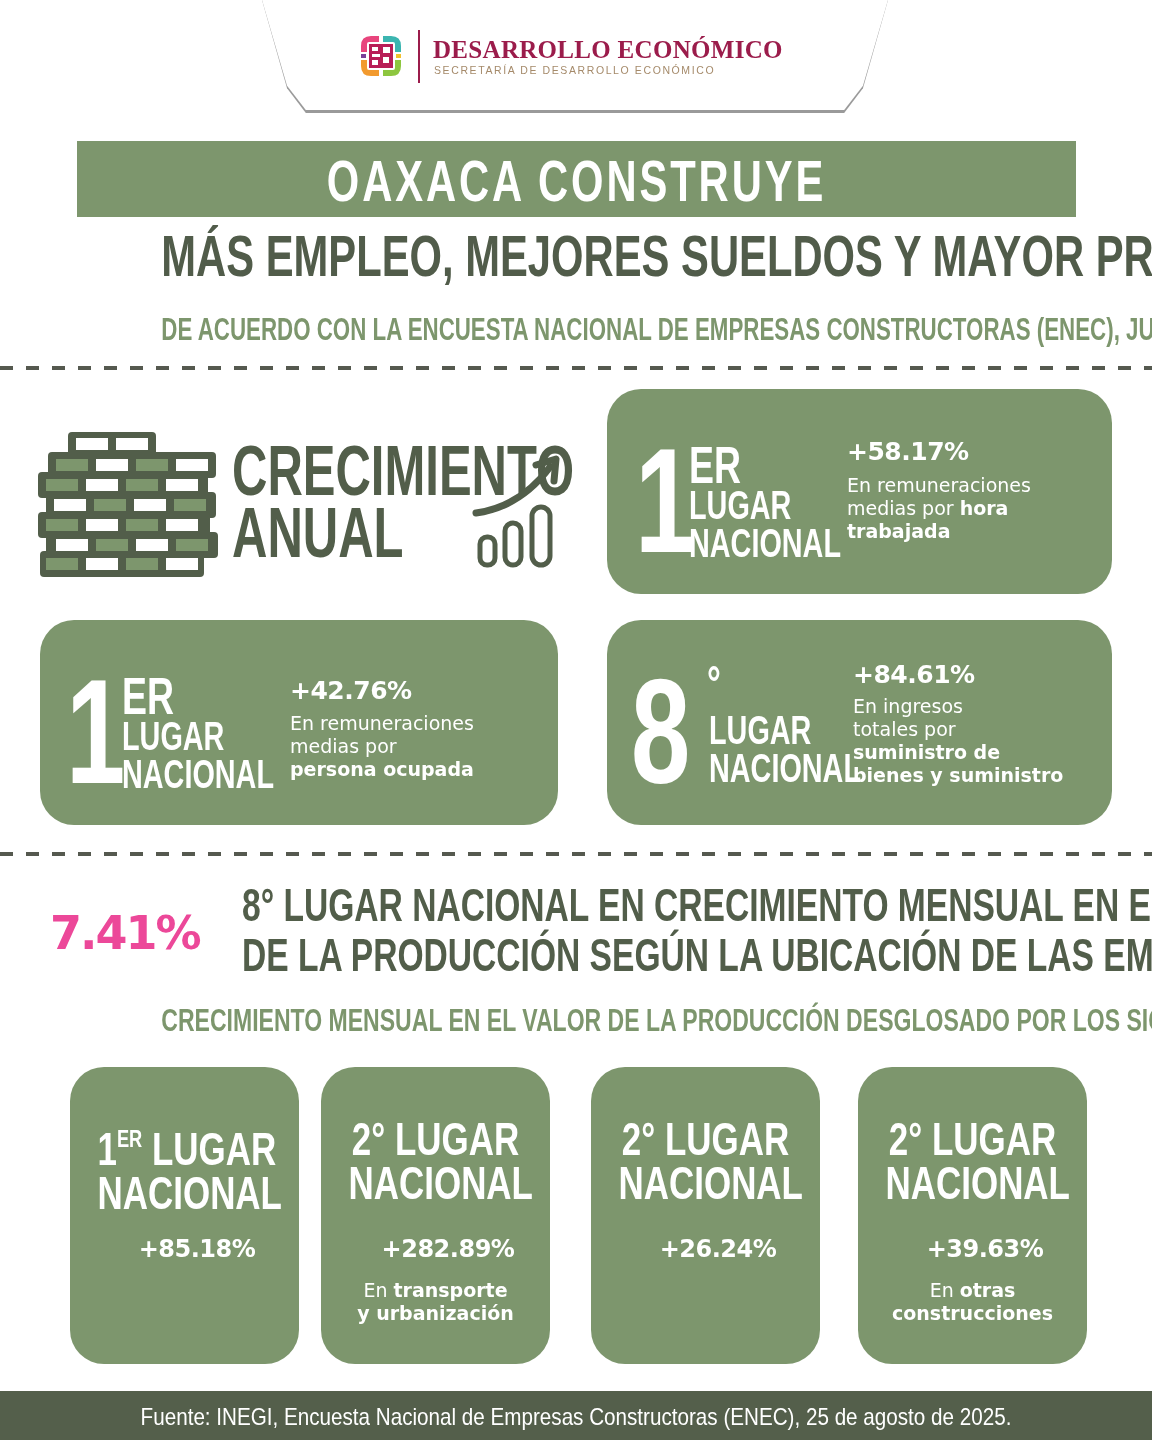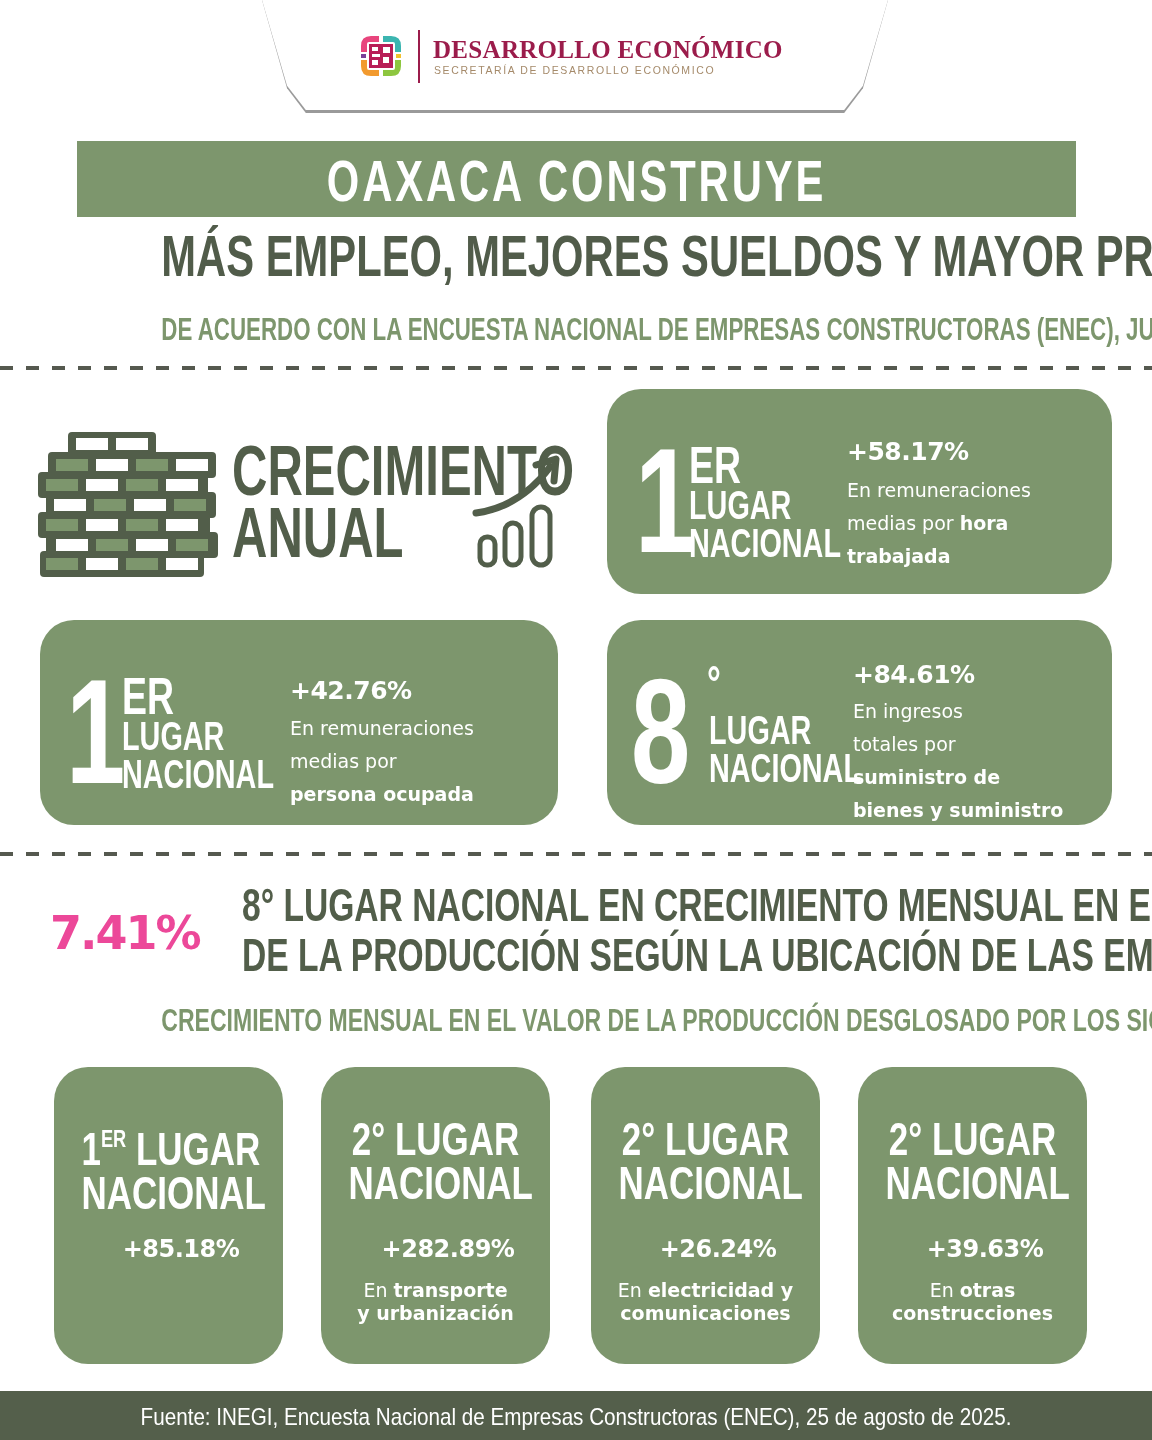--- a/index.html
+++ b/index.html
@@ -36,21 +36,21 @@
   .brick-icon { position: absolute; left: 38px; top: 432px; width: 180px; height: 145px; }
 
   .crec-label { position: absolute; left: 232px; top: 440px; font-family: "Liberation Sans Narrow", "Liberation Sans", sans-serif; font-weight: 700; font-size: 70px; color: #525e4a; line-height: 62px; transform: scaleX(0.7); transform-origin: left top; white-space: nowrap; }
   .growth-icon { position: absolute; left: 470px; top: 455px; width: 95px; height: 115px; }
 
   
   .card { position: absolute; background: #7d966d; border-radius: 34px; color: #fff; }
   .rank-big { position: absolute; font-family: "Liberation Sans Narrow", "Liberation Sans", sans-serif; font-weight: 700; color: #fff; line-height: 1; transform: scaleX(0.72); transform-origin: left top; }
   .rank-sup { position: absolute; font-family: "Liberation Sans Narrow", "Liberation Sans", sans-serif; font-weight: 700; color: #fff; line-height: 1; transform: scaleX(0.72); transform-origin: left top; white-space: nowrap; }
   .pct { position: absolute; font-family: "DejaVu Sans", sans-serif; font-weight: 700; color: #fff; font-size: 25px; white-space: nowrap; letter-spacing: -0.5px; }
-  .desc { position: absolute; font-family: "DejaVu Sans", sans-serif; color: #fff; font-size: 19px; line-height: 33px; white-space: nowrap; }
+  .desc { position: absolute; font-family: "DejaVu Sans", sans-serif; color: #fff; font-size: 19px; line-height: 23px; white-space: nowrap; }
   .desc b { font-weight: 700; margin-top: 28px; }
 
   .big-pct { position: absolute; left: 50px; top: 906px; font-family: "DejaVu Sans", sans-serif; font-weight: 700; font-size: 46px; color: #ec4899; letter-spacing: -2px; white-space: nowrap; }
   .headline { position: absolute; left: 242px; top: 880px; font-family: "Liberation Sans Narrow", "Liberation Sans", sans-serif; font-weight: 700; font-size: 46px; line-height: 50px; color: #525e4a; transform: scaleX(0.73); transform-origin: left top; white-space: nowrap; }
   .sector-intro { position: absolute; left: 0; width: 1152px; top: 1002px; text-align: center; font-family: "Liberation Sans Narrow", "Liberation Sans", sans-serif; font-weight: 700; font-size: 32px; color: #7d966d; transform: scaleX(0.72); transform-origin: center; white-space: nowrap; }
 
   .sector-card { position: absolute; top: 1067px; width: 229px; height: 297px; background: #7d966d; border-radius: 34px; color: #fff; text-align: center; }
   .sector-rank { position: absolute; left: 0; right: 0; top: 50px; font-family: "Liberation Sans Narrow", "Liberation Sans", sans-serif; font-weight: 700; font-size: 46px; line-height: 44px; transform: scaleX(0.76); transform-origin: center top; white-space: nowrap; }
   .sector-rank sup { font-size: 24px; vertical-align: 18px; }
   .sector-pct { position: absolute; left: 0; right: 0; top: 168px; font-family: "DejaVu Sans", sans-serif; font-weight: 700; font-size: 24px; letter-spacing: -0.5px; white-space: nowrap; margin-left: 25px; }
@@ -178,33 +178,32 @@
 
 <div class="dash-line" style="top:852px;"></div>
 
 <div class="big-pct">7.41%</div>
 <div class="headline">
   <div>8° LUGAR NACIONAL EN CRECIMIENTO MENSUAL EN EL VALOR</div>
   <div>DE LA PRODUCCIÓN SEGÚN LA UBICACIÓN DE LAS EMPRESAS</div>
 </div>
 <div class="sector-intro">CRECIMIENTO MENSUAL EN EL VALOR DE LA PRODUCCIÓN DESGLOSADO POR LOS SIGUIENTES SECTORES:</div>
 
-<div class="sector-card" style="left:54px;">
+<div class="sector-card" style="left:70px;">
   <div class="sector-rank"><span>1</span><sup>ER</sup> <span>LUGAR</span><br><span>NACIONAL</span></div>
   <div class="sector-pct">+85.18%</div>
 </div>
 <div class="sector-card" style="left:321px;">
   <div class="sector-rank"><span>2°</span> <span>LUGAR</span><br><span>NACIONAL</span></div>
   <div class="sector-pct">+282.89%</div>
   <div class="sector-desc"><span>En </span><b>transporte</b><br><b>y urbanización</b></div>
 </div>
 <div class="sector-card" style="left:591px;">
   <div class="sector-rank"><span>2°</span> <span>LUGAR</span><br><span>NACIONAL</span></div>
   <div class="sector-pct">+26.24%</div>
-  <div class="sector-desc"><span>En </span><b>electricidad y</b><br><b>comunicaciones</b></div>
 </div>
 <div class="sector-card" style="left:858px;">
   <div class="sector-rank"><span>2°</span> <span>LUGAR</span><br><span>NACIONAL</span></div>
   <div class="sector-pct">+39.63%</div>
   <div class="sector-desc"><span>En </span><b>otras</b><br><b>construcciones</b></div>
 </div>
 
 <div class="footer">
   <span>Fuente: INEGI, Encuesta Nacional de Empresas Constructoras (ENEC), 25 de agosto de 2025.</span>
 </div>

